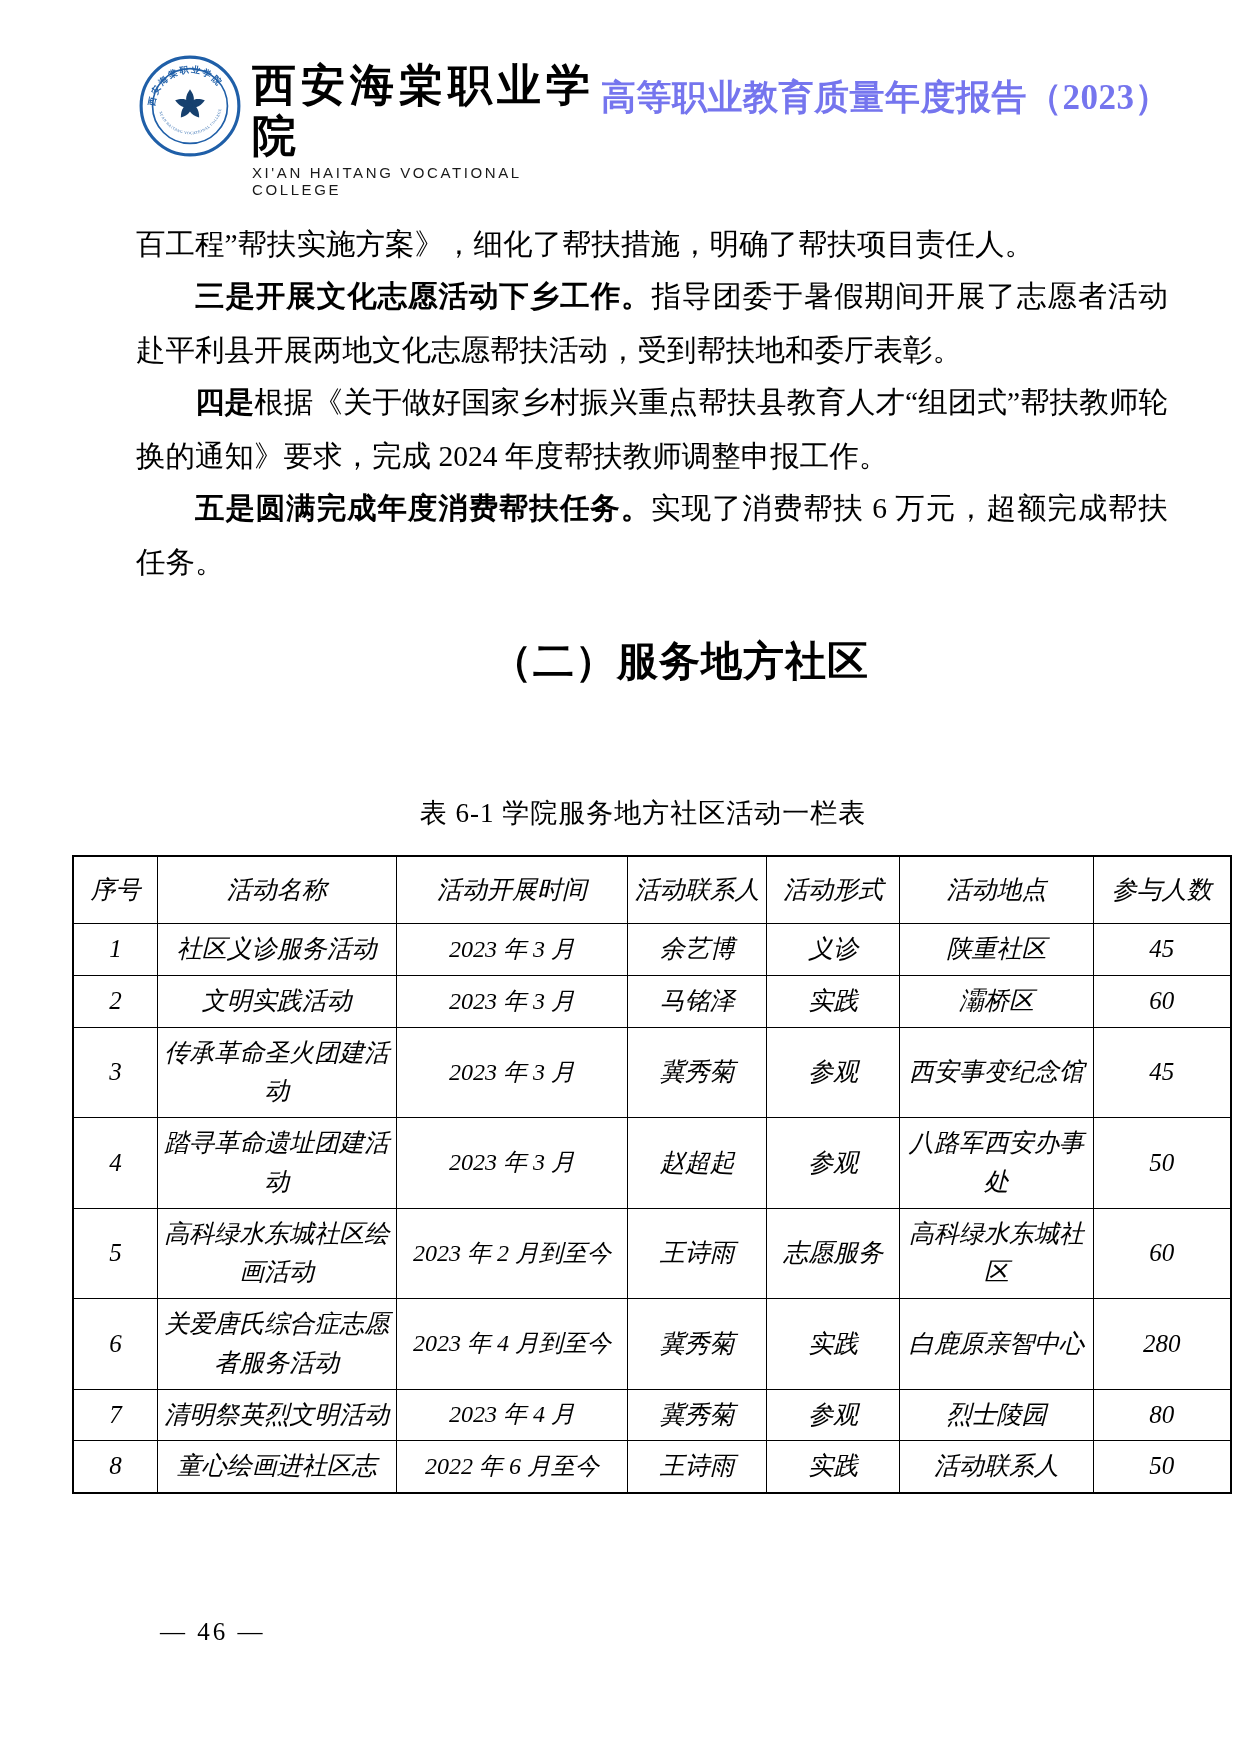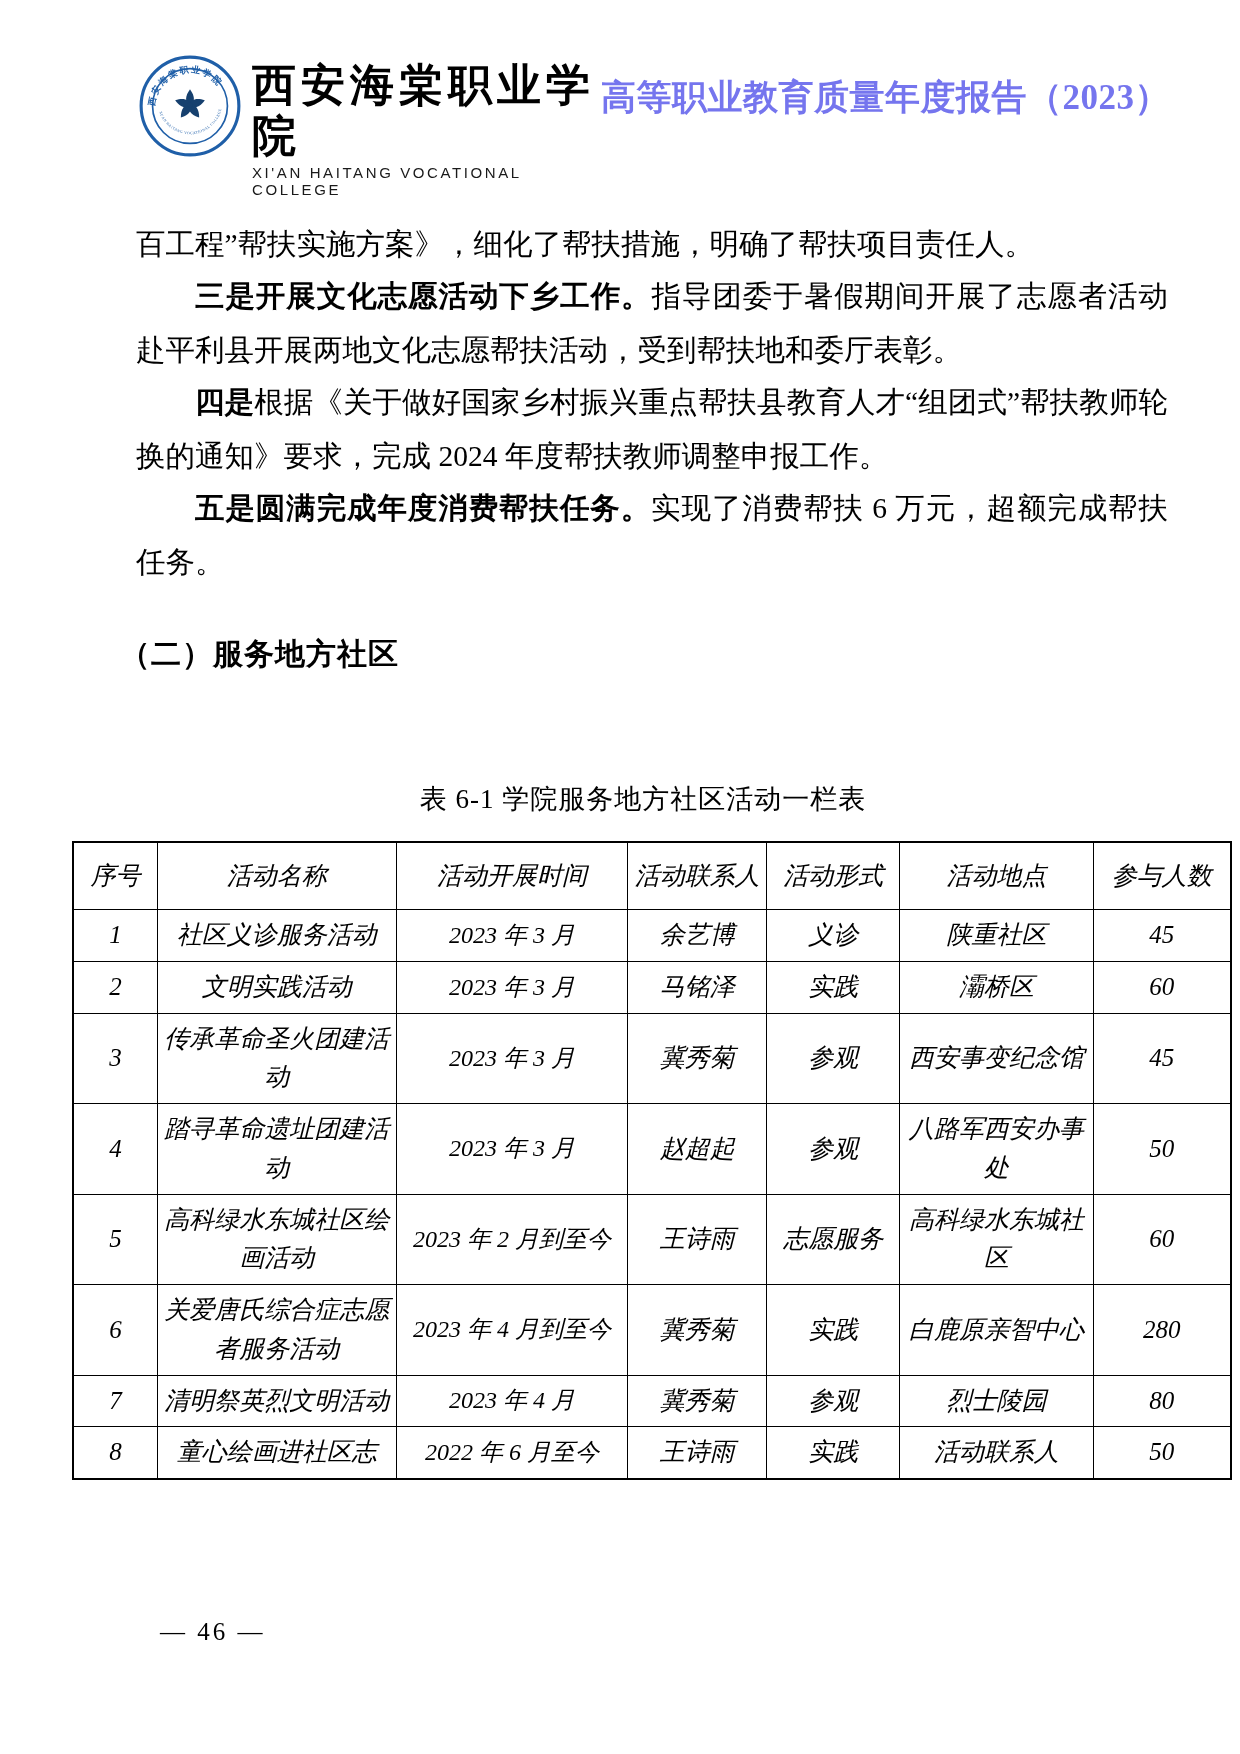--- a/index.html
+++ b/index.html
@@ -31,21 +31,21 @@
     margin:20px 72px 0 136px;
     font-size:29.5px;line-height:52px;text-align:justify;
   }
   .content p{margin:0;text-indent:2em;}
   .content p.no-indent{text-indent:0;}
   .lead{font-weight:700;font-family:Liberation Mono, monospace;}
   
   .section-heading{
     margin:46px 0 0 120px;
     font-family:"Liberation Sans","DejaVu Sans",sans-serif;
-    font-size:30px;font-weight:700;letter-spacing:1px;
+    font-size:41px;font-weight:700;letter-spacing:1px;text-align:center;
   }
   
   .table-caption{
     margin-top:106px;text-align:center;
     font-size:27px;letter-spacing:1px;padding-left:46px;
   }
   table.activity-table{
     margin:24px 0 0 72px;width:1160px;
     border-collapse:collapse;border:2.5px solid #000;
     table-layout:fixed;

